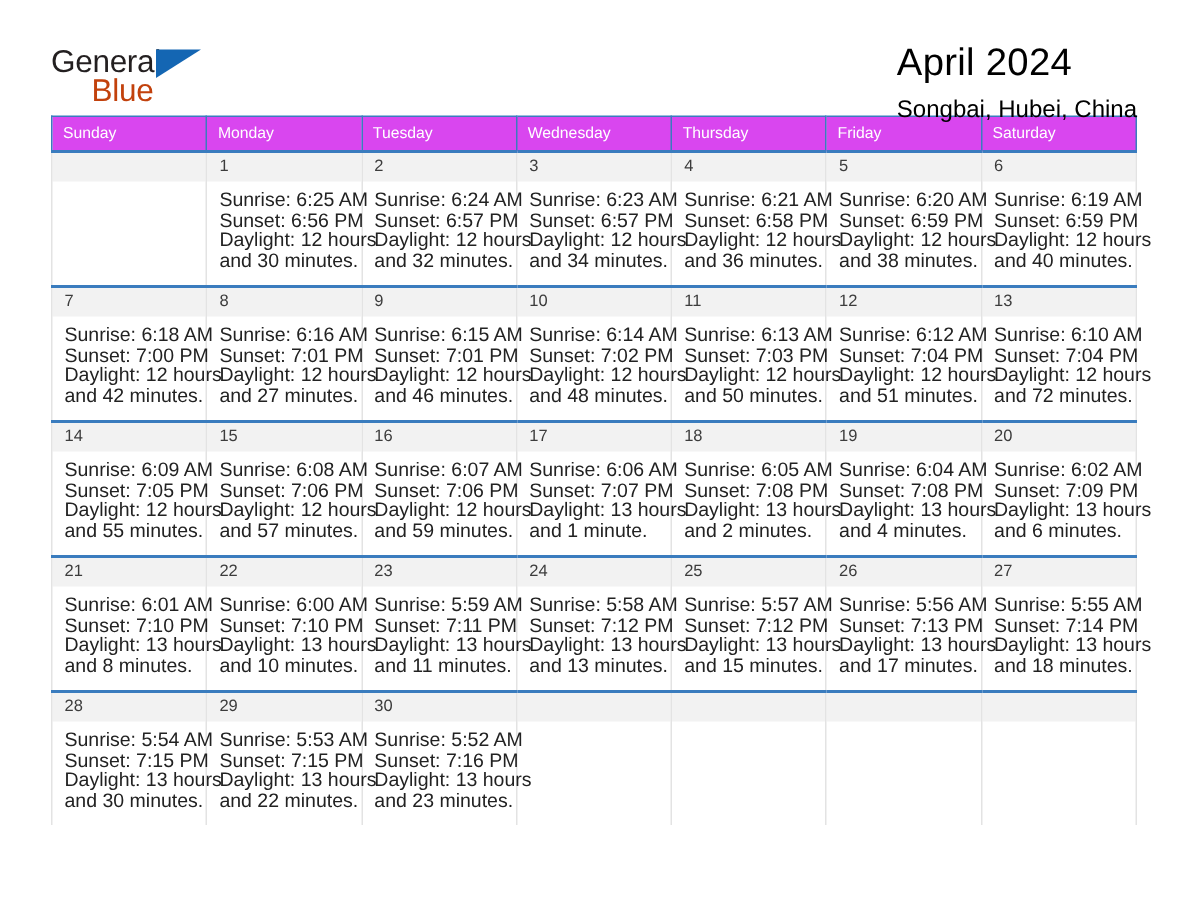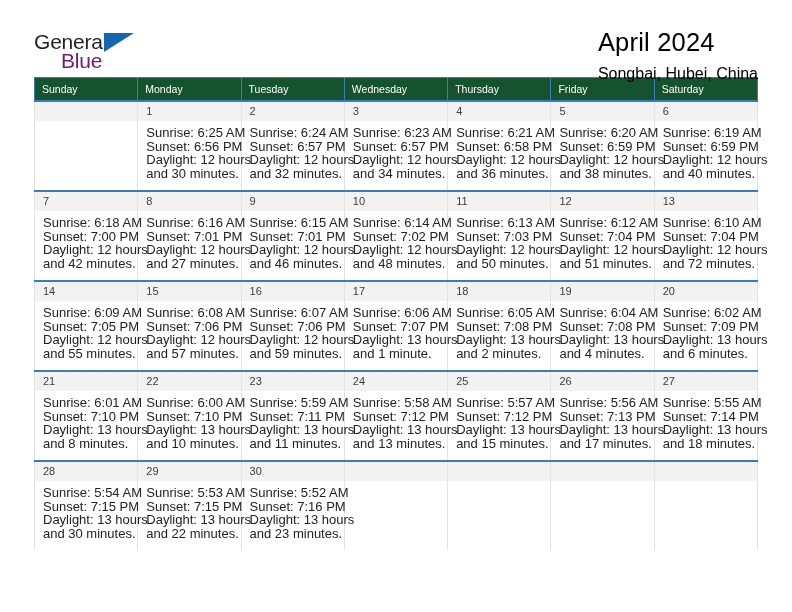--- a/index.html
+++ b/index.html
@@ -45,21 +45,21 @@
     font-size: 21px;
     letter-spacing: -0.2px;
     color: #231f20;
   }
   .brand-blue {
     position: absolute;
     left: 27px;
     top: 22px;
     font-size: 21px;
     letter-spacing: -0.2px;
-    color: #701a75;
+    color: #c2410c;
   }
   .brand-tri {
     position: absolute;
     left: 70px;
     top: 5px;
     width: 0;
     height: 0;
     border-left: 30px solid #1466b3;
     border-bottom: 19px solid transparent;
   }
@@ -83,21 +83,21 @@
   }
 
   
   .calendar {
     margin-top: 9px;
     width: 724px;
     border-collapse: collapse;
     table-layout: fixed;
   }
   .calendar th {
-    background: #14532d;
+    background: #d946ef;
     color: #ffffff;
     font-size: 10.5px;
     font-weight: normal;
     text-align: left;
     padding: 5px 0 5px 7px;
     border: 1px solid #3a7cbe;
     height: 12px;
   }
   .calendar td {
     vertical-align: top;

